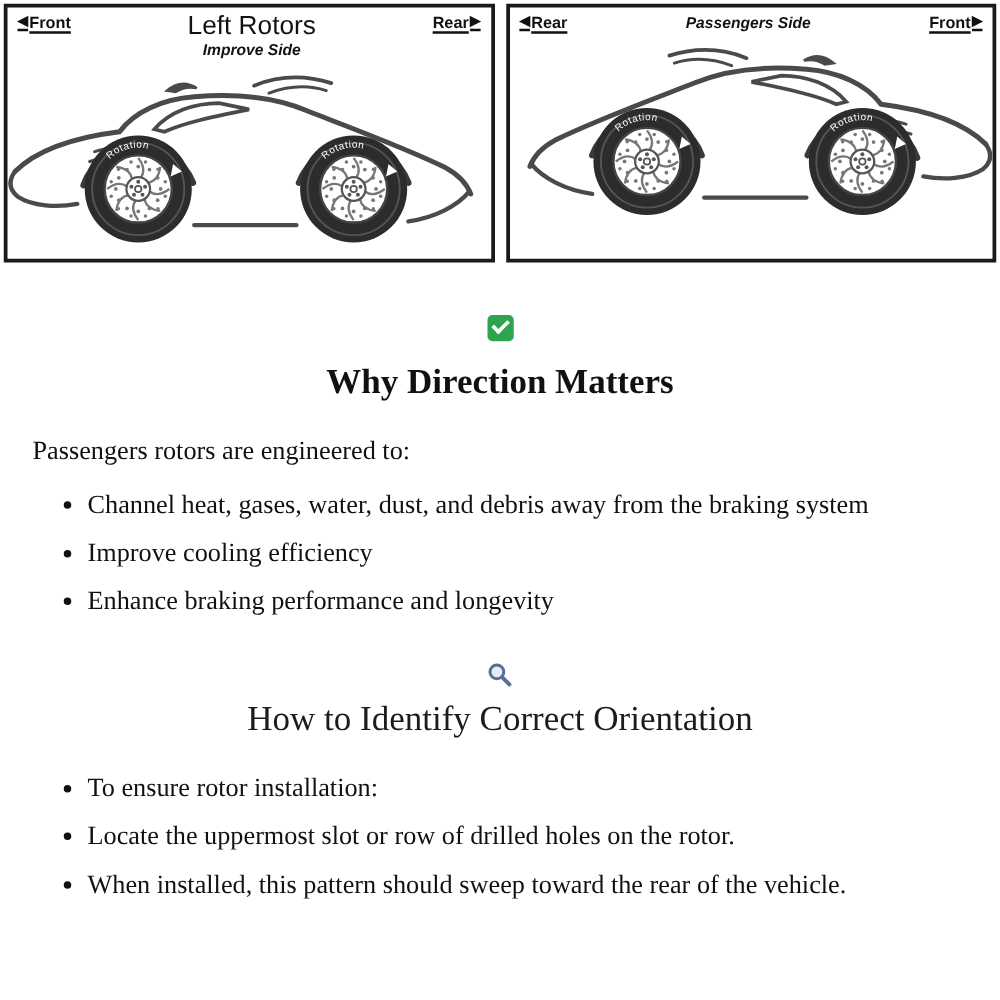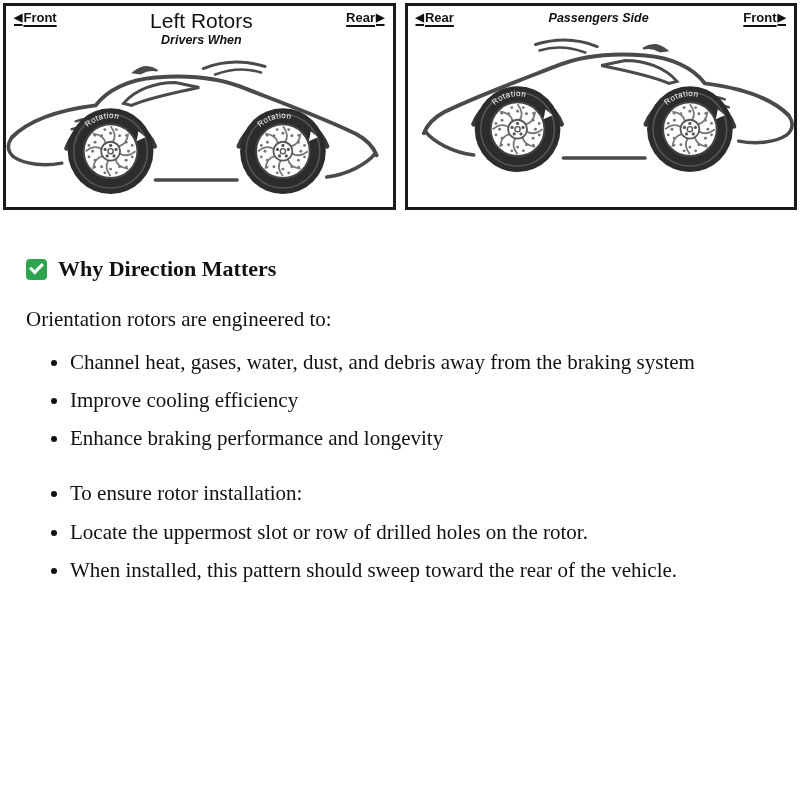--- a/index.html
+++ b/index.html
@@ -14,21 +14,21 @@
        display:inline-flex;align-items:center;gap:1px;color:#111;}
   .arr{font-size:11px;line-height:1;}
   .titlebox{text-align:center;flex:1;margin-top:0;}
   .title{font-family:"Liberation Sans",sans-serif;font-weight:normal;font-size:21px;line-height:1.05;}
   .subtitle{font-family:"Liberation Sans",sans-serif;font-weight:bold;font-style:italic;font-size:12.5px;margin-top:1px;}
   .car{display:block;width:100%;height:152px;margin-top:2px;}
 
   
   .content{padding:18px 26px 10px;font-size:21px;line-height:1.58;}
   .intro{margin:4px 0 20px;}
-  .sec-head{display:flex;align-items:center;gap:11px;margin:24px 0 16px;font-size:22px;}
+  .sec-head{display:flex;align-items:center;gap:11px;margin:24px 0 16px;font-size:28px;flex-direction:column;}
   .sec-head.bold{font-weight:bold;}
   .sec-head.normal{font-weight:normal;color:#1c1c1c;}
   ul{margin:10px 0 22px;padding-left:44px;}
   li{margin:5px 0;}
   .lead{margin:0 0 6px;}
 
   
   .check{width:21px;height:21px;background:#2ea44f;border-radius:4px;position:relative;flex:0 0 auto;display:inline-block;}
   .check::after{content:"";position:absolute;left:4px;top:4px;width:10px;height:5px;
                 border-left:3px solid #fff;border-bottom:3px solid #fff;transform:rotate(-45deg);}
@@ -112,21 +112,21 @@
 <div class="panels">
 
   <div class="panel">
     <div class="panel-header">
       <span class="dir">
           <span class="arr">◀</span>
           <span>Front</span>
         </span>
       <span class="titlebox">
         <div class="title">Left Rotors</div>
-        <div class="subtitle">Drivers When</div>
+        <div class="subtitle">Improve Side</div>
       </span>
       <span class="dir">
           <span>Rear</span>
           <span class="arr">▶</span>
         </span>
     </div>
     <svg class="car" viewBox="0 0 388 150" preserveAspectRatio="xMidYMax meet" role="img">
       <use href="#carbody"></use>
       <g transform="translate(105,100)">
         <use href="#rotor"></use>
@@ -184,28 +184,37 @@
 </div>
 
 <div class="content">
 
 
   <div class="sec-head bold">
     <span class="check"></span>
     <span>Why Direction Matters</span>
   </div>
 
-  <p class="lead">Orientation rotors are engineered to:</p>
+  <p class="lead">Passengers rotors are engineered to:</p>
 
   <ul>
     <li>Channel heat, gases, water, dust, and debris away from the braking system</li>
     <li>Improve cooling efficiency</li>
     <li>Enhance braking performance and longevity</li>
   </ul>
 
+  <div class="sec-head normal">
+    <span class="mag">
+      <svg viewBox="0 0 22 22" width="22" height="22">
+        <circle cx="8.5" cy="8.5" r="5.5" fill="#e6ecf7" stroke="#5a6e96" stroke-width="2.4"></circle>
+        <line x1="12.7" y1="12.7" x2="18.5" y2="18.5" stroke="#5a6e96" stroke-width="3.2" stroke-linecap="round"></line>
+      </svg>
+    </span>
+    <span>How to Identify Correct Orientation</span>
+  </div>
 
   <ul>
     <li>To ensure rotor installation:</li>
     <li>Locate the uppermost slot or row of drilled holes on the rotor.</li>
     <li>When installed, this pattern should sweep toward the rear of the vehicle.</li>
   </ul>
 
 </div>
 
 </body></html>

